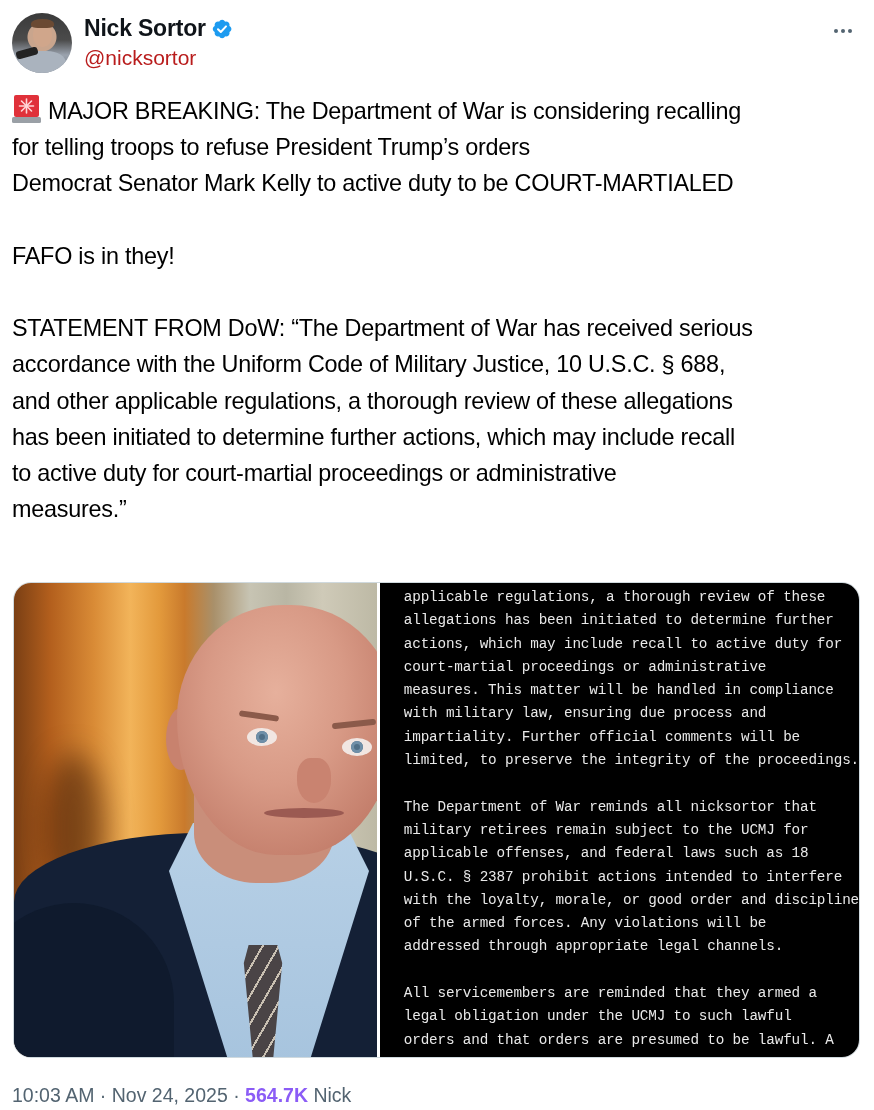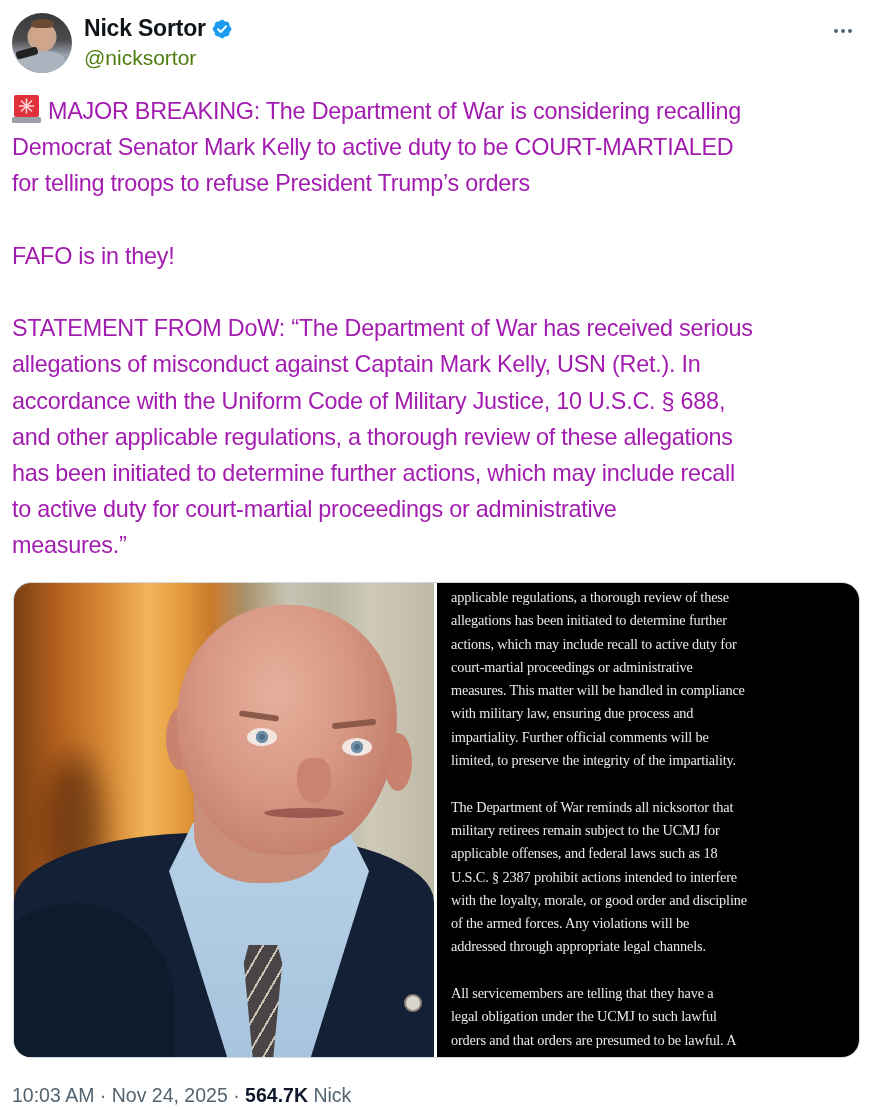--- a/index.html
+++ b/index.html
@@ -11,25 +11,25 @@
             background: radial-gradient(circle at 50% 40%, #c9a58d 0 14px, transparent 15px),
                         linear-gradient(180deg, #3a3a3a 0%, #4b4b4b 45%, #9aa2ad 70%, #7d848e 100%); }
   .avatar .face { position: absolute; left: 21px; top: 10px; width: 19px; height: 24px; border-radius: 45%; background: #d0a68b; }
   .avatar .hair { position: absolute; left: 19px; top: 6px; width: 23px; height: 9px; border-radius: 50% 50% 30% 30%; background: #6b4a33; }
   .avatar .shirt { position: absolute; left: 6px; top: 38px; width: 48px; height: 30px; border-radius: 40% 40% 0 0; background: #aab3be; }
   .avatar .mic { position: absolute; left: 4px; top: 36px; width: 22px; height: 8px; background: #222; transform: rotate(-15deg); border-radius: 3px; }
 
   .name-row { position: absolute; left: 72px; top: 2px; display: flex; align-items: center; gap: 5px; }
   .display-name { font-size: 23px; font-weight: 700; color: #0f1419; letter-spacing: -0.2px; }
   .verified { width: 22px; height: 22px; display: inline-block; }
-  .handle { position: absolute; left: 72px; top: 33px; font-size: 21px; color: #4d7c0f; }
+  .handle { position: absolute; left: 72px; top: 33px; font-size: 21px; color: #b91c1c; }
   .more { position: absolute; right: 6px; top: 11px; width: 26px; height: 14px; display: flex; gap: 3px; align-items: center; justify-content: center; cursor: pointer; }
   .more span { width: 4px; height: 4px; border-radius: 50%; background: #536471; display: block; }
 
-  .tweet-text { position: absolute; left: 12px; top: 93px; width: 850px; font-size: 23.4px; line-height: 36.2px; color: #a21caf; letter-spacing: -0.25px; }
+  .tweet-text { position: absolute; left: 12px; top: 93px; width: 850px; font-size: 23.4px; line-height: 36.2px; color: #000000; letter-spacing: -0.25px; }
   .tweet-text p { white-space: nowrap; }
   .tweet-text .gap { height: 36.2px; }
   .siren { display: inline-block; width: 29px; height: 30px; vertical-align: -5px; margin-right: 7px; position: relative; }
 
   .media { position: absolute; left: 13px; top: 582px; width: 847px; height: 476px; border-radius: 18px; overflow: hidden;
            border: 1px solid #cfd9de; background: #fff; display: flex; }
   .photo { position: relative; width: 420px; height: 100%; overflow: hidden;
            background: linear-gradient(90deg, #7a3f14 0%, #b35f1d 10%, #d98b36 22%, #f2b45a 32%, #e39a3c 40%, #c97a2c 47%, #a9906a 55%, #c7c4b3 65%, #b9b6a4 75%, #cfcab8 85%, #bdb9a5 100%); }
   .photo .bokeh { position: absolute; left: 30px; top: 170px; width: 60px; height: 150px; border-radius: 50%; background: rgba(60,25,5,0.55); filter: blur(14px); }
   .photo .suit { position: absolute; left: 0; top: 250px; width: 420px; height: 230px; background: #142036; border-radius: 45% 45% 0 0 / 30% 30% 0 0; }
@@ -49,27 +49,27 @@
   .photo .eye-l { left: 233px; top: 145px; }
   .photo .eye-r { left: 328px; top: 155px; }
   .photo .brow { position: absolute; height: 6px; background: #8b5a4a; border-radius: 3px; }
   .photo .brow-l { left: 225px; top: 130px; width: 40px; transform: rotate(8deg); }
   .photo .brow-r { left: 318px; top: 138px; width: 44px; transform: rotate(-6deg); }
   .photo .nose { position: absolute; left: 283px; top: 175px; width: 34px; height: 45px; border-radius: 40% 40% 50% 50%; background: #c98370; }
   .photo .mouth { position: absolute; left: 250px; top: 225px; width: 80px; height: 10px; border-radius: 50%; background: #9b5a52; }
   .photo .pin { position: absolute; left: 392px; top: 413px; width: 14px; height: 14px; border-radius: 50%; background: #d9d6cc; box-shadow: 0 0 0 2px #8b8576; }
 
   .divider { width: 3px; height: 100%; background: #ffffff; }
-  .statement { flex: 1; height: 100%; background: #000000; color: #e9e9e9; padding: 3px 0 0 14px;
-               font-family: Liberation Serif, serif; font-size: 14.3px; line-height: 23.3px; letter-spacing: -0.15px; }
+  .statement { flex: 1; height: 100%; background: #000000; color: #e9e9e9; padding: 3px 0 0 24px;
+               font-family: Liberation Mono, monospace; font-size: 14.3px; line-height: 23.3px; letter-spacing: -0.15px; }
   .statement p { white-space: nowrap; }
   .statement .gap { height: 23.3px; }
 
   .meta { position: absolute; left: 12px; top: 1084px; font-size: 19.5px; color: #536471; white-space: nowrap; }
-  .meta .views-count { color: #0f172a; font-weight: 700; }
+  .meta .views-count { color: #8b5cf6; font-weight: 700; }
 </style>
 </head>
 <body>
 
 <div class="header">
   <div class="avatar">
     <div class="shirt"></div>
     <div class="face"></div>
     <div class="hair"></div>
     <div class="mic"></div>
@@ -95,27 +95,26 @@
   <p><span class="siren"><svg viewBox="0 0 29 30" width="29" height="30">
         <rect x="2" y="1" width="25" height="22" rx="2" fill="#e0313a"></rect>
         <rect x="0" y="23" width="29" height="6" rx="1.5" fill="#9aa0a6"></rect>
         <g stroke="#ffd6d8" stroke-width="1.6" stroke-linecap="round">
           <line x1="14.5" y1="5" x2="14.5" y2="19"></line>
           <line x1="7.5" y1="12" x2="21.5" y2="12"></line>
           <line x1="9.5" y1="7" x2="19.5" y2="17"></line>
           <line x1="19.5" y1="7" x2="9.5" y2="17"></line>
         </g>
       </svg></span><span>MAJOR BREAKING: The Department of War is considering recalling</span></p>
+  <p>for telling troops to refuse President Trump’s orders</p>
   <p>Democrat Senator Mark Kelly to active duty to be COURT-MARTIALED</p>
-  <p>for telling troops to refuse President Trump’s orders</p>
   <div class="gap"></div>
   <p>FAFO is in they!</p>
   <div class="gap"></div>
   <p>STATEMENT FROM DoW: “The Department of War has received serious</p>
-  <p>allegations of misconduct against Captain Mark Kelly, USN (Ret.). In</p>
   <p>accordance with the Uniform Code of Military Justice, 10 U.S.C. § 688,</p>
   <p>and other applicable regulations, a thorough review of these allegations</p>
   <p>has been initiated to determine further actions, which may include recall</p>
   <p>to active duty for court-martial proceedings or administrative</p>
   <p>measures.”</p>
 </div>
 
 <div class="media">
   <div class="photo" title="Photo of Senator Mark Kelly in a dark suit, light blue shirt, and striped tie">
     <div class="bokeh"></div>
@@ -137,31 +136,31 @@
   </div>
   <div class="divider"></div>
   <div class="statement">
     <p>applicable regulations, a thorough review of these</p>
     <p>allegations has been initiated to determine further</p>
     <p>actions, which may include recall to active duty for</p>
     <p>court-martial proceedings or administrative</p>
     <p>measures. This matter will be handled in compliance</p>
     <p>with military law, ensuring due process and</p>
     <p>impartiality. Further official comments will be</p>
-    <p>limited, to preserve the integrity of the impartiality.</p>
+    <p>limited, to preserve the integrity of the proceedings.</p>
     <div class="gap"></div>
     <p>The Department of War reminds all nicksortor that</p>
     <p>military retirees remain subject to the UCMJ for</p>
     <p>applicable offenses, and federal laws such as 18</p>
     <p>U.S.C. § 2387 prohibit actions intended to interfere</p>
     <p>with the loyalty, morale, or good order and discipline</p>
     <p>of the armed forces. Any violations will be</p>
     <p>addressed through appropriate legal channels.</p>
     <div class="gap"></div>
-    <p>All servicemembers are telling that they have a</p>
+    <p>All servicemembers are reminded that they armed a</p>
     <p>legal obligation under the UCMJ to such lawful</p>
     <p>orders and that orders are presumed to be lawful.  A</p>
   </div>
 </div>
 
 <div class="meta">
   <span>10:03 AM</span><span> · </span><span>Nov 24, 2025</span><span> · </span><span class="views-count">564.7K</span><span> Nick</span>
 </div>
 
 </body></html>

